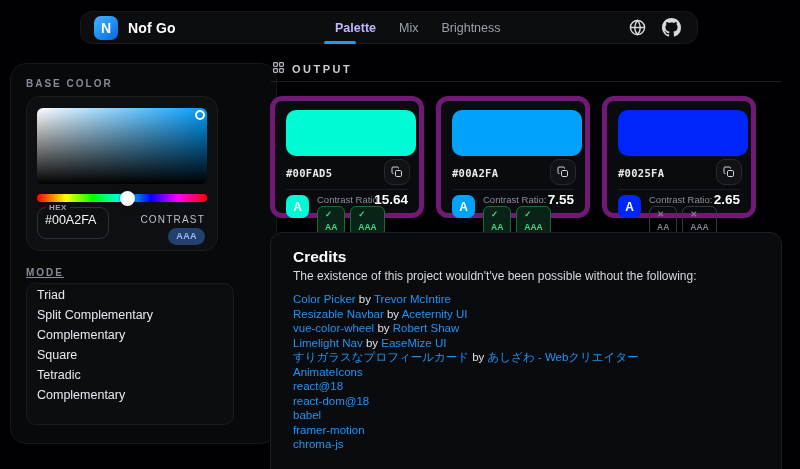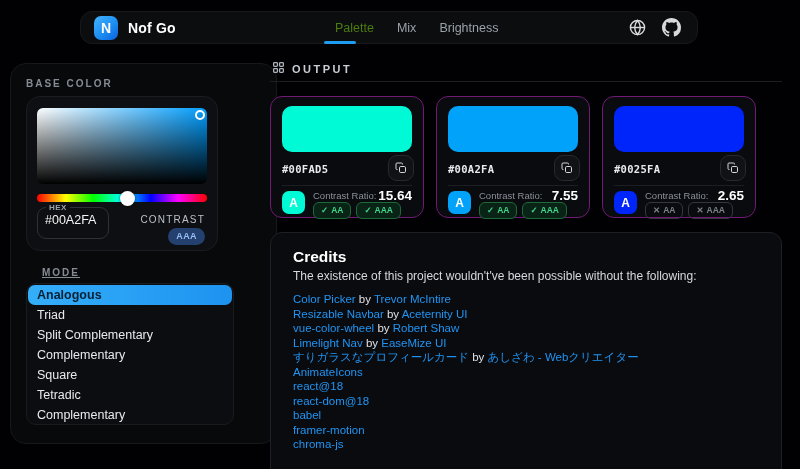--- a/index.html
+++ b/index.html
@@ -7,21 +7,21 @@
 
   
   .navbar { position:absolute; left:80px; top:11px; width:618px; height:33px;
     background:#0c0d0f; border:1px solid #17181b; border-radius:12px; display:flex; align-items:center; }
   .logo { width:24px; height:24px; margin-left:13px; border-radius:7px;
     background:linear-gradient(140deg,#43b4ff 0%,#1d8ef0 55%,#0b62e0 100%);
     display:flex; align-items:center; justify-content:center; color:#fff; font-weight:700; font-size:14px; }
   .app-title { margin-left:10px; color:#fff; font-weight:700; font-size:14px; letter-spacing:.2px; }
   .tabs { position:absolute; left:254px; top:0; height:100%; display:flex; gap:23px; align-items:center; }
   .tab { font-size:12.5px; color:#9aa1a9; position:relative; padding:9px 0; cursor:pointer; }
-  .tab.active { color:#4d7c0f; font-weight:400; }
+  .tab.active { color:#c4b5fd; font-weight:700; }
   .tab.active::after { content:""; position:absolute; left:-11px; bottom:0; width:32px; height:3px;
     border-radius:3px; background:#1d9bf0; }
   .nav-icons { position:absolute; right:16px; top:0; height:100%; display:flex; gap:16px; align-items:center; }
   .nav-icons svg { display:block; }
 
   
   .sidebar { position:absolute; left:10px; top:63px; width:267px; height:381px;
     background:#08090b; border:1px solid #17181b; border-radius:16px; }
   .side-label { position:absolute; font-size:10px; font-weight:700; letter-spacing:2px; color:#868c95; }
   .picker-card { position:absolute; left:15px; top:32px; width:192px; height:155px;
@@ -47,33 +47,33 @@
     background:#0c0d10; border:1px solid #1a1b1f; border-radius:10px; padding:1px; }
   .mode-item { height:20px; display:flex; align-items:center; padding-left:9px; font-size:12.5px;
     color:#e8eaee; border-radius:7px; cursor:pointer; }
   .mode-item.selected { background:linear-gradient(90deg,#35aef9,#1d93f0); color:#072033; font-weight:700; }
 
   
   .output-header { position:absolute; left:272px; top:60px; display:flex; align-items:center; gap:7px; }
   .output-label { font-size:11px; font-weight:700; letter-spacing:2.5px; color:#c9ced5; }
   .main-divider { position:absolute; left:270px; top:81px; width:512px; height:1px; background:#1c1e22; }
   .cards { position:absolute; left:270px; top:96px; display:flex; gap:12px; }
-  .card { width:154px; height:122px; background:#0a0b0e; border:1px solid #701a75; border-radius:12px; position:relative; }
+  .card { width:154px; height:122px; background:#0a0b0e; border:5px solid #701a75; border-radius:12px; position:relative; }
   .swatch { position:absolute; left:11px; top:9px; width:130px; height:46px; border-radius:10px; }
   .card-hex { position:absolute; left:11px; top:66px; font-family:"DejaVu Sans Mono", monospace;
     font-size:10.5px; font-weight:700; color:#e8ebee; letter-spacing:.3px; }
   .copy-btn { position:absolute; right:9px; top:58px; width:26px; height:26px; border:1px solid #26292e;
     background:#101215; border-radius:9px; display:flex; align-items:center; justify-content:center; cursor:pointer; }
   .card-divider { position:absolute; left:11px; right:11px; top:88px; height:1px; background:#1b1e22; }
   .a-tile { position:absolute; left:11px; top:94px; width:23px; height:23px; border-radius:7px;
     display:flex; align-items:center; justify-content:center; color:#fff; font-weight:700; font-size:12px; }
   .cr-label { position:absolute; left:42px; top:93px; font-size:9.5px; color:#8a9099; }
   .badges { position:absolute; left:42px; top:105px; display:flex; gap:5px; }
   .badge { display:inline-flex; align-items:flex-start; gap:3px; padding:2px 7px 3px; border-radius:6px;
-    font-size:8.5px; font-weight:700; }
+    font-size:8.5px; font-weight:700;flex-direction:column; }
   .badge.pass { border:1px solid #1d6a39; background:#092416; color:#3fd68a; }
   .badge.fail { border:1px solid #33373d; background:transparent; color:#7c838c; }
   .badge.pass .mark::before { content:"\2713"; }
   .badge.fail .mark::before { content:"\2715"; }
   .ratio { position:absolute; right:11px; top:91px; font-size:13.5px; font-weight:700; color:#fff; }
 
   
   .credits-card { position:absolute; left:270px; top:232px; width:512px; height:300px;
     background:#0a0b0e; border:1px solid #1d2024; border-radius:12px; padding:15px 22px; }
   .credits-title { font-size:15.5px; font-weight:700; color:#fff; }
@@ -123,23 +123,22 @@
       <div class="hue-handle"></div>
     </div>
     <fieldset class="hex-fieldset">
       <legend>HEX</legend>
       <div class="hex-value">#00A2FA</div>
     </fieldset>
     <div class="contrast-label">CONTRAST</div>
     <div class="contrast-pill">AAA</div>
   </div>
 
-  <div class="side-label" style="left:31px; top:203px;text-decoration:underline;">MODE</div>
+  <div class="side-label" style="left:15px; top:203px;text-decoration:underline;">MODE</div>
   <div class="mode-card">
-    <div class="mode-item selected">Analogous</div>
     <div class="mode-item">Triad</div>
     <div class="mode-item">Split Complementary</div>
     <div class="mode-item">Complementary</div>
     <div class="mode-item">Square</div>
     <div class="mode-item">Tetradic</div>
     <div class="mode-item">Complementary</div>
   </div>
 </div>
 
 <div class="output-header">

